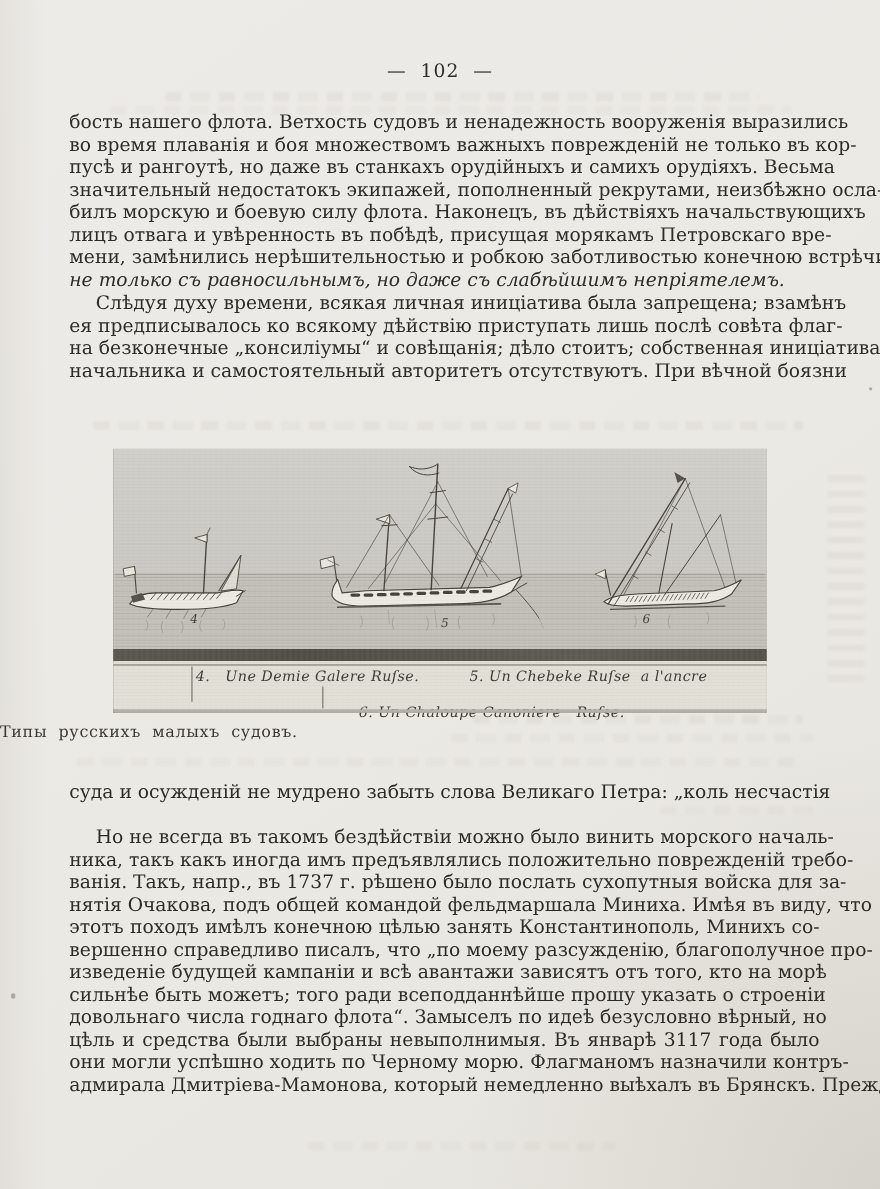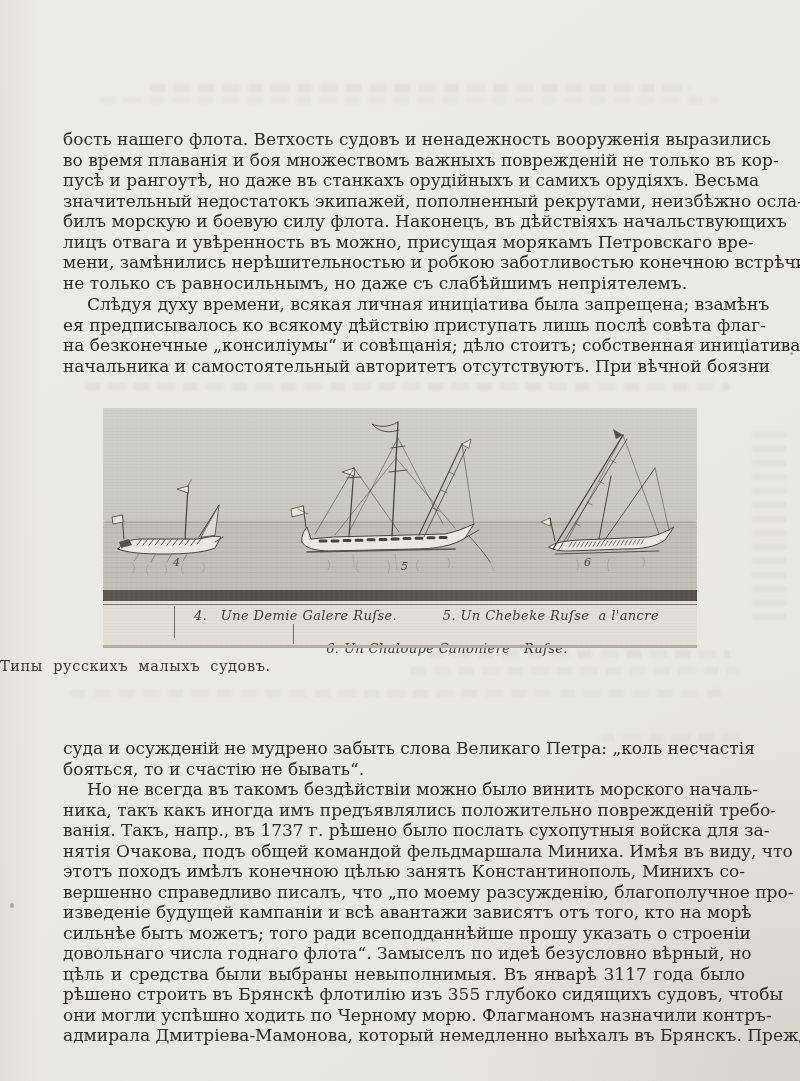--- a/index.html
+++ b/index.html
@@ -17,26 +17,26 @@
   .left-vignette{
     position:absolute; left:0; top:0; width:40px; height:100%;
     background:linear-gradient(90deg, rgba(150,145,130,0.10), rgba(150,145,130,0));
     pointer-events:none;
   }
   .pagenum{
     position:absolute; left:0; top:55px; width:100%; text-align:center;
     font-size:17px; letter-spacing:1px; word-spacing:6px; color:#2f2d29;
   }
   .textcol{ position:absolute; left:63px; width:682px; font-size:17px; }
-  .para{ position:absolute; left:0; width:682px;margin-top:28px; }
+  .para{ position:absolute; left:0; width:682px; }
   .tl{
     height:20.5px; line-height:20.5px; white-space:nowrap;
     text-align:justify; text-align-last:justify; overflow:visible;
   }
-  .tl.endp{ text-align-last:left; }
+  .tl.endp{ text-align-last:left;font-style:italic; }
   .tl.ind{ text-indent:24px; }
 
   
   .plate{
     position:absolute; left:103px; top:408px; width:594px; height:240px;
     background:#cac8c2;
     box-shadow: inset 3px 0 3px -1px rgba(60,57,50,0.45), inset 0 0 10px rgba(90,86,76,0.25);
   }
   .plate .grain{
     position:absolute; inset:0; pointer-events:none; opacity:.5;
@@ -53,21 +53,21 @@
     background:linear-gradient(90deg,#5b5850,#514e46 30%,#5e5b52 70%,#55524a);
     filter:blur(.3px); }
   .legendstrip{ position:absolute; left:0; top:193px; width:100%; height:44px; background:#e2dfd6; }
   .plate-bottom{ position:absolute; left:0; top:237px; width:100%; height:3px; background:#b2afa5; filter:blur(.5px); }
   .legendrule{ position:absolute; left:0; top:196px; width:100%; height:1px; background:rgba(90,86,76,.75); }
   .shipsvg{ position:absolute; left:0; top:0; pointer-events:none; }
   .shipnum{ position:absolute; font-style:italic; font-size:11px; color:#43403a; }
   .legend1{
     position:absolute; left:75px; top:200px; width:465px;
     display:flex; justify-content:space-between;
-    font-style:italic; font-size:13px; color:#3c3a34; letter-spacing:.4px; white-space:pre;margin-left:16px;
+    font-style:italic; font-size:13px; color:#3c3a34; letter-spacing:.4px; white-space:pre;
   }
   .legend2{
     position:absolute; left:196px; top:218px;
     font-style:italic; font-size:13px; color:#3c3a34; letter-spacing:.4px; white-space:pre;
   }
   .ltick{ position:absolute; width:1px; background:rgba(80,76,68,.8); }
   .tick1{ left:71px; top:198px; height:32px; }
   .tick2{ left:190px; top:216px; height:20px; }
 
   .figcaption{
@@ -99,58 +99,57 @@
   <div class="ghost" style="top:383px;left:85px;width:645px;"></div>
   <div class="ghost" style="top:650px;left:430px;width:300px;"></div>
   <div class="ghost" style="top:667px;left:410px;width:330px;opacity:.4;"></div>
   <div class="ghost" style="top:689px;left:70px;width:660px;opacity:.4;"></div>
   <div class="ghost" style="top:733px;left:600px;width:140px;opacity:.35;"></div>
   <div class="ghost v" style="top:430px;left:752px;width:34px;height:190px;opacity:.5;"></div>
   <div class="ghost" style="top:1038px;left:280px;width:280px;opacity:.4;"></div>
   <div class="speck" style="left:10px;top:903px;width:4px;height:5px;"></div>
   <div class="speck" style="left:790px;top:352px;width:3px;height:3px;"></div>
 
+  <div class="pagenum">— 102 —</div>
 
   <div class="textcol">
 
     <div class="para" style="top:101px;">
       <div class="tl">бость нашего флота. Ветхость судовъ и ненадежность вооруженія выразились</div>
       <div class="tl">во время плаванія и боя множествомъ важныхъ поврежденій не только въ кор-</div>
       <div class="tl">пусѣ и рангоутѣ, но даже въ станкахъ орудійныхъ и самихъ орудіяхъ. Весьма</div>
       <div class="tl">значительный недостатокъ экипажей, пополненный рекрутами, неизбѣжно осла-</div>
       <div class="tl">билъ морскую и боевую силу флота. Наконецъ, въ дѣйствіяхъ начальствующихъ</div>
-      <div class="tl">лицъ отвага и увѣренность въ можно, присущая морякамъ Петровскаго вре-</div>
+      <div class="tl">лицъ отвага и увѣренность въ побѣдѣ, присущая морякамъ Петровскаго вре-</div>
       <div class="tl">мени, замѣнились нерѣшительностью и робкою заботливостью конечною встрѣчи</div>
       <div class="tl endp">не только съ равносильнымъ, но даже съ слабѣйшимъ непріятелемъ.</div>
     </div>
 
     <div class="para" style="top:266px;">
       <div class="tl ind">Слѣдуя духу времени, всякая личная иниціатива была запрещена; взамѣнъ</div>
       <div class="tl">ея предписывалось ко всякому дѣйствію приступать лишь послѣ совѣта флаг-</div>
       <div class="tl">на безконечные „консиліумы“ и совѣщанія; дѣло стоитъ; собственная иниціатива</div>
       <div class="tl">начальника и самостоятельный авторитетъ отсутствуютъ. При вѣчной боязни</div>
     </div>
 
     <div class="para" style="top:710px;">
       <div class="tl">суда и осужденій не мудрено забыть слова Великаго Петра: „коль несчастія</div>
-      <div class="tl endp">бояться, то и счастію не бывать“.</div>
     </div>
 
     <div class="para" style="top:751px;">
       <div class="tl ind">Но не всегда въ такомъ бездѣйствіи можно было винить морского началь-</div>
       <div class="tl">ника, такъ какъ иногда имъ предъявлялись положительно поврежденій требо-</div>
       <div class="tl">ванія. Такъ, напр., въ 1737 г. рѣшено было послать сухопутныя войска для за-</div>
       <div class="tl">нятія Очакова, подъ общей командой фельдмаршала Миниха. Имѣя въ виду, что</div>
       <div class="tl">этотъ походъ имѣлъ конечною цѣлью занять Константинополь, Минихъ со-</div>
       <div class="tl">вершенно справедливо писалъ, что „по моему разсужденію, благополучное про-</div>
       <div class="tl">изведеніе будущей кампаніи и всѣ авантажи зависятъ отъ того, кто на морѣ</div>
       <div class="tl">сильнѣе быть можетъ; того ради всеподданнѣйше прошу указать о строеніи</div>
       <div class="tl">довольнаго числа годнаго флота“. Замыселъ по идеѣ безусловно вѣрный, но</div>
       <div class="tl">цѣль и средства были выбраны невыполнимыя. Въ январѣ 3117 года было</div>
-      <div class="tl">рѣшено строить въ Брянскѣ флотилію изъ 355 глубоко сидящихъ судовъ, чтобы</div>
       <div class="tl">они могли успѣшно ходить по Черному морю. Флагманомъ назначили контръ-</div>
       <div class="tl">адмирала Дмитріева-Мамонова, который немедленно выѣхалъ въ Брянскъ. Прежде</div>
     </div>
   </div>
 
   <div class="plate">
     <div class="sky"></div>
     <div class="sea"></div>
 
     <svg class="shipsvg" width="594" height="184" viewBox="0 0 594 184">

